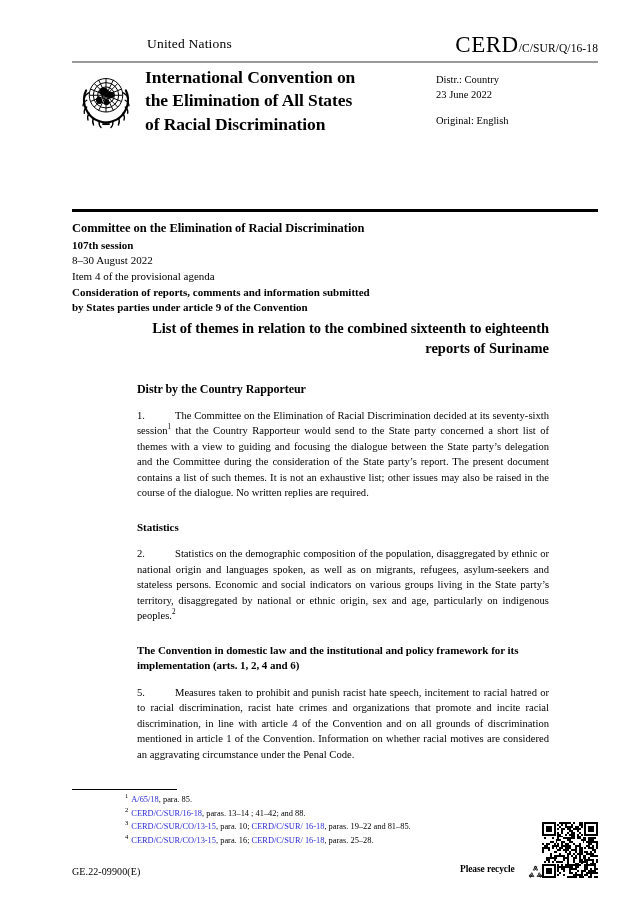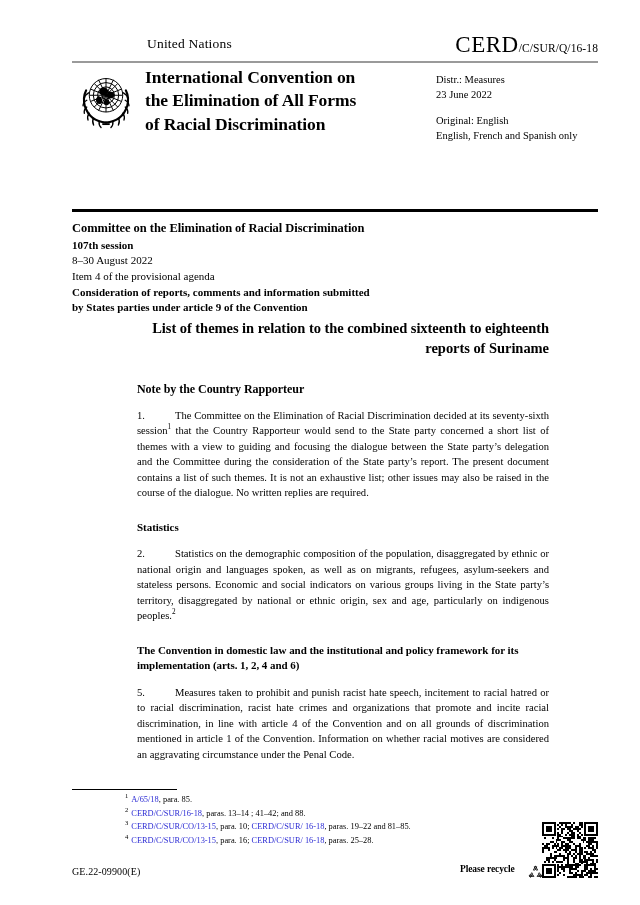--- a/index.html
+++ b/index.html
@@ -276,46 +276,45 @@
           <path d="M77 73 q4 5 2 11"></path>
         <path d="M70 81 q3 5 0 11"></path>
           <path d="M61 86 q1 6 -3 10"></path>
       </g>
       <path d="M44 89 h12 v3 h-12 z" fill="#000"></path>
     </svg>
   </div>
 
   <div class="masthead-title">
     <div>International Convention on</div>
-    <div>the Elimination of All Forms</div>
+    <div>the Elimination of All States</div>
     <div>of Racial Discrimination</div>
   </div>
 
   <div class="distr-block">
-    <div>Distr.: Measures</div>
+    <div>Distr.: Country</div>
     <div>23 June 2022</div>
     <div class="gap"></div>
     <div>Original: English</div>
-    <div>English, French and Spanish only</div>
   </div>
 
   <div class="rule-thick"></div>
 
   <div class="committee">
     <div class="c-head">Committee on the Elimination of Racial Discrimination</div>
     <div class="c-b">107th session</div>
     <div>8–30 August 2022</div>
     <div>Item 4 of the provisional agenda</div>
     <div class="c-b">Consideration of reports, comments and information submitted</div>
     <div class="c-b">by States parties under article 9 of the Convention</div>
   </div>
 
   <div class="body-col">
     <h1 class="doc-title">List of themes in relation to the combined sixteenth to eighteenth reports of Suriname</h1>
-    <h2 class="sub-title">Note by the Country Rapporteur</h2>
+    <h2 class="sub-title">Distr by the Country Rapporteur</h2>
     <div id="intro-paras">
         <p class="para"><span class="pnum">1.</span>The Committee on the Elimination of Racial Discrimination decided at its seventy-sixth session<sup class="fnref">1</sup> that the Country Rapporteur would send to the State party concerned a short list of themes with a view to guiding and focusing the dialogue between the State party’s delegation and the Committee during the consideration of the State party’s report. The present document contains a list of such themes. It is not an exhaustive list; other issues may also be raised in the course of the dialogue. No written replies are required.</p>
       </div>
     <div id="sections-host">
         <h3 class="section-head">Statistics</h3>
         <p class="para"><span class="pnum">2.</span>Statistics on the demographic composition of the population, disaggregated by ethnic or national origin and languages spoken, as well as on migrants, refugees, asylum-seekers and stateless persons. Economic and social indicators on various groups living in the State party’s territory, disaggregated by national or ethnic origin, sex and age, particularly on indigenous peoples.<sup class="fnref">2</sup></p>
         <h3 class="section-head">The Convention in domestic law and the institutional and policy framework for its implementation (arts. 1, 2, 4 and 6)</h3>
         <p class="para"><span class="pnum">5.</span>Measures taken to prohibit and punish racist hate speech, incitement to racial hatred or to racial discrimination, racist hate crimes and organizations that promote and incite racial discrimination, in line with article 4 of the Convention and on all grounds of discrimination mentioned in article 1 of the Convention. Information on whether racial motives are considered an aggravating circumstance under the Penal Code.</p>
       </div>
   </div>

